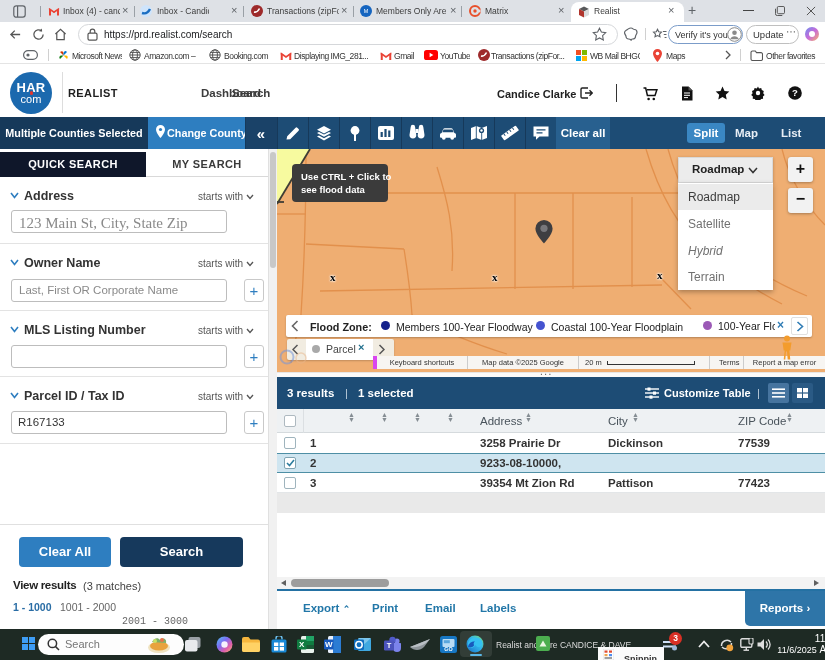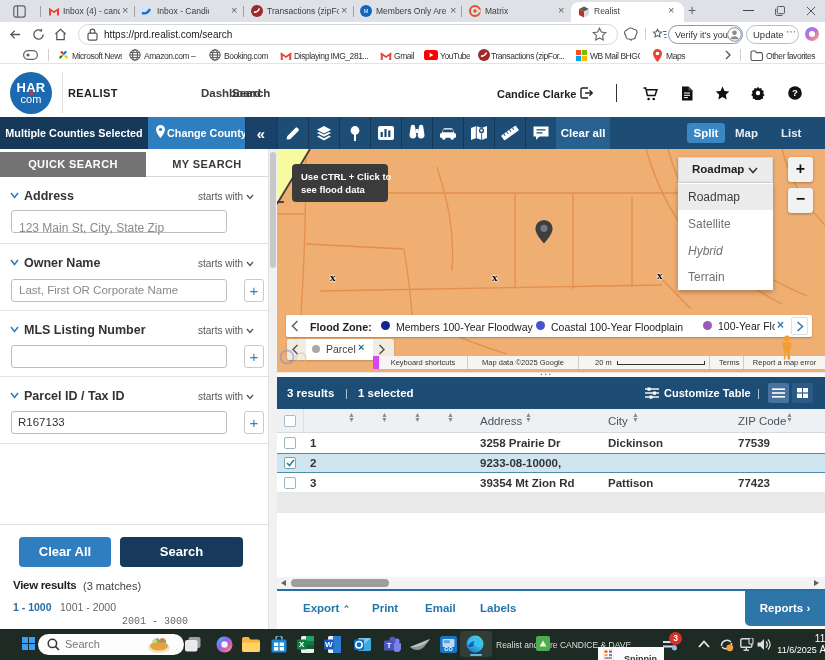--- a/index.html
+++ b/index.html
@@ -316,33 +316,33 @@
         <path d="M-7.5 -6.5 h15 v10 h-9 l-3.5 3.2 v-3.2 h-2.5z" fill="#fff"></path>
         <path d="M-4.5 -3.2 h9 M-4.5 -0.2 h6" stroke="#1d4c75" stroke-width="1.2"></path>
       </g>
 </svg>
 <div class="abs" style="left:556px;top:117px;width:54px;height:32px;background:#28608f;color:#fff;font-size:11.5px;font-weight:bold;line-height:32px;text-align:center;">Clear all</div>
 <div class="abs" style="left:687px;top:123px;width:38px;height:20px;background:#3a87c3;border-radius:3px;color:#fff;font-size:11.5px;font-weight:bold;line-height:20px;text-align:center;">Split</div>
 <div class="abs" style="left:735px;top:117px;font-size:11.5px;font-weight:bold;color:#e8eef5;line-height:32px;">Map</div>
 <div class="abs" style="left:781px;top:117px;font-size:11.5px;font-weight:bold;color:#e8eef5;line-height:32px;">List</div>
 
 <div class="abs" style="left:0;top:149px;width:268px;height:480px;background:#fff;"></div>
-<div class="abs" style="left:0;top:152px;width:146px;height:25px;background:#737373;color:#fff;font-size:11px;font-weight:bold;line-height:25px;text-align:center;letter-spacing:0.4px;">QUICK SEARCH</div>
+<div class="abs" style="left:0;top:152px;width:146px;height:25px;background:#0f172a;color:#fff;font-size:11px;font-weight:bold;line-height:25px;text-align:center;letter-spacing:0.4px;">QUICK SEARCH</div>
 <div class="abs" style="left:146px;top:152px;width:122px;height:25px;background:#fff;border-bottom:1px solid #d9d9d9;color:#3a3a3a;font-size:11px;font-weight:bold;line-height:25px;text-align:center;letter-spacing:0.4px;">MY SEARCH</div>
 
 <svg class="abs icn" style="left:10px;top:192px;" width="9" height="7" viewBox="0 0 9 7">
       <path d="M1 1 L4.5 5.5 L8 1" fill="none" stroke="#2e7ec0" stroke-width="1.6"></path>
     </svg>
 <div class="abs" style="left:24px;top:189px;font-size:12.5px;font-weight:bold;color:#333;">Address</div>
 <div class="abs" style="left:198px;top:191px;font-size:10px;color:#555;">starts with</div>
 <svg class="abs icn" style="left:246px;top:194px;" width="8" height="6" viewBox="0 0 8 6">
       <path d="M1 1 L4 4.5 L7 1" fill="none" stroke="#555" stroke-width="1.3"></path>
     </svg>
 <div class="abs" style="left:11px;top:210px;width:216px;height:23px;border:1px solid #bdbdbd;border-radius:3px;background:#fff;"></div>
-<div class="abs" style="left:19px;top:221px;font-size:12px;color:#8a8a8a;">123 Main St, City, State Zip</div>
+<div class="abs" style="left:19px;top:215px;font-size:15px;color:#8a8a8a;font-family:Liberation Serif, serif;">123 Main St, City, State Zip</div>
 <div class="abs" style="left:0;top:243px;width:268px;height:1px;background:#e3e3e3;"></div>
 
 <svg class="abs icn" style="left:10px;top:259px;" width="9" height="7" viewBox="0 0 9 7">
       <path d="M1 1 L4.5 5.5 L8 1" fill="none" stroke="#2e7ec0" stroke-width="1.6"></path>
     </svg>
 <div class="abs" style="left:24px;top:256px;font-size:12.5px;font-weight:bold;color:#333;">Owner Name</div>
 <div class="abs" style="left:198px;top:258px;font-size:10px;color:#555;">starts with</div>
 <svg class="abs icn" style="left:246px;top:261px;" width="8" height="6" viewBox="0 0 8 6">
       <path d="M1 1 L4 4.5 L7 1" fill="none" stroke="#555" stroke-width="1.3"></path>
     </svg>
@@ -473,23 +473,23 @@
       </svg>
 
   <svg class="abs icn" style="left:503px;top:186px;z-index:6;" width="14" height="26" viewBox="0 0 13 26">
         <g fill="#f39c2c">
           <circle cx="6.5" cy="3.4" r="3"></circle>
           <path d="M2 7.5 h9 l-1.2 8 h-1 l1 9 h-2.6 l-0.7 -8 h-1 l-0.7 8 H3.2 l1 -9 h-1z"></path>
         </g>
       </svg>
 
   <div class="abs" style="left:96px;top:207px;width:452px;height:13px;background:#f7f5f2;display:flex;font-size:7.5px;color:#333;white-space:nowrap;">
-    <div style="border-left:6px solid #d946ef;padding:2px 5px 0 5px;width:94px;text-align:center;">Keyboard shortcuts</div>
+    <div style="border-left:4px solid #d946ef;padding:2px 5px 0 5px;width:94px;text-align:center;">Keyboard shortcuts</div>
     <div style="border-left:1px solid #ccc;padding:2px 5px 0 5px;width:111px;text-align:center;">Map data ©2025 Google</div>
-    <div style="border-left:1px solid #ccc;padding:2px 5px 0 16px;width:131px;">20 m <span style="display:inline-block;width:88px;height:4px;border:1px solid #333;border-top:none;margin-left:3px;"></span></div>
+    <div style="border-left:1px solid #ccc;padding:2px 5px 0 6px;width:131px;">20 m <span style="display:inline-block;width:88px;height:4px;border:1px solid #333;border-top:none;margin-left:3px;"></span></div>
     <div style="border-left:1px solid #ccc;padding:2px 5px 0 9px;width:34px;text-align:center;">Terms</div>
     <div style="border-left:1px solid #ccc;padding:2px 5px 0 5px;flex:1;text-align:center;">Report a map error</div>
   </div>
 </div>
 
 <div class="abs" style="left:277px;top:372px;width:548px;height:5px;background:#fafafa;border-top:1px solid #e6e6e6;"></div>
 <div class="abs" style="left:540px;top:366px;font-size:10px;color:#555;letter-spacing:1.5px;">...</div>
 
 <div class="abs" style="left:277px;top:377px;width:548px;height:32px;background:#1d4c75;"></div>
 <div class="abs" style="left:287px;top:377px;font-size:11.5px;font-weight:bold;color:#fff;line-height:32px;">3 results</div>

